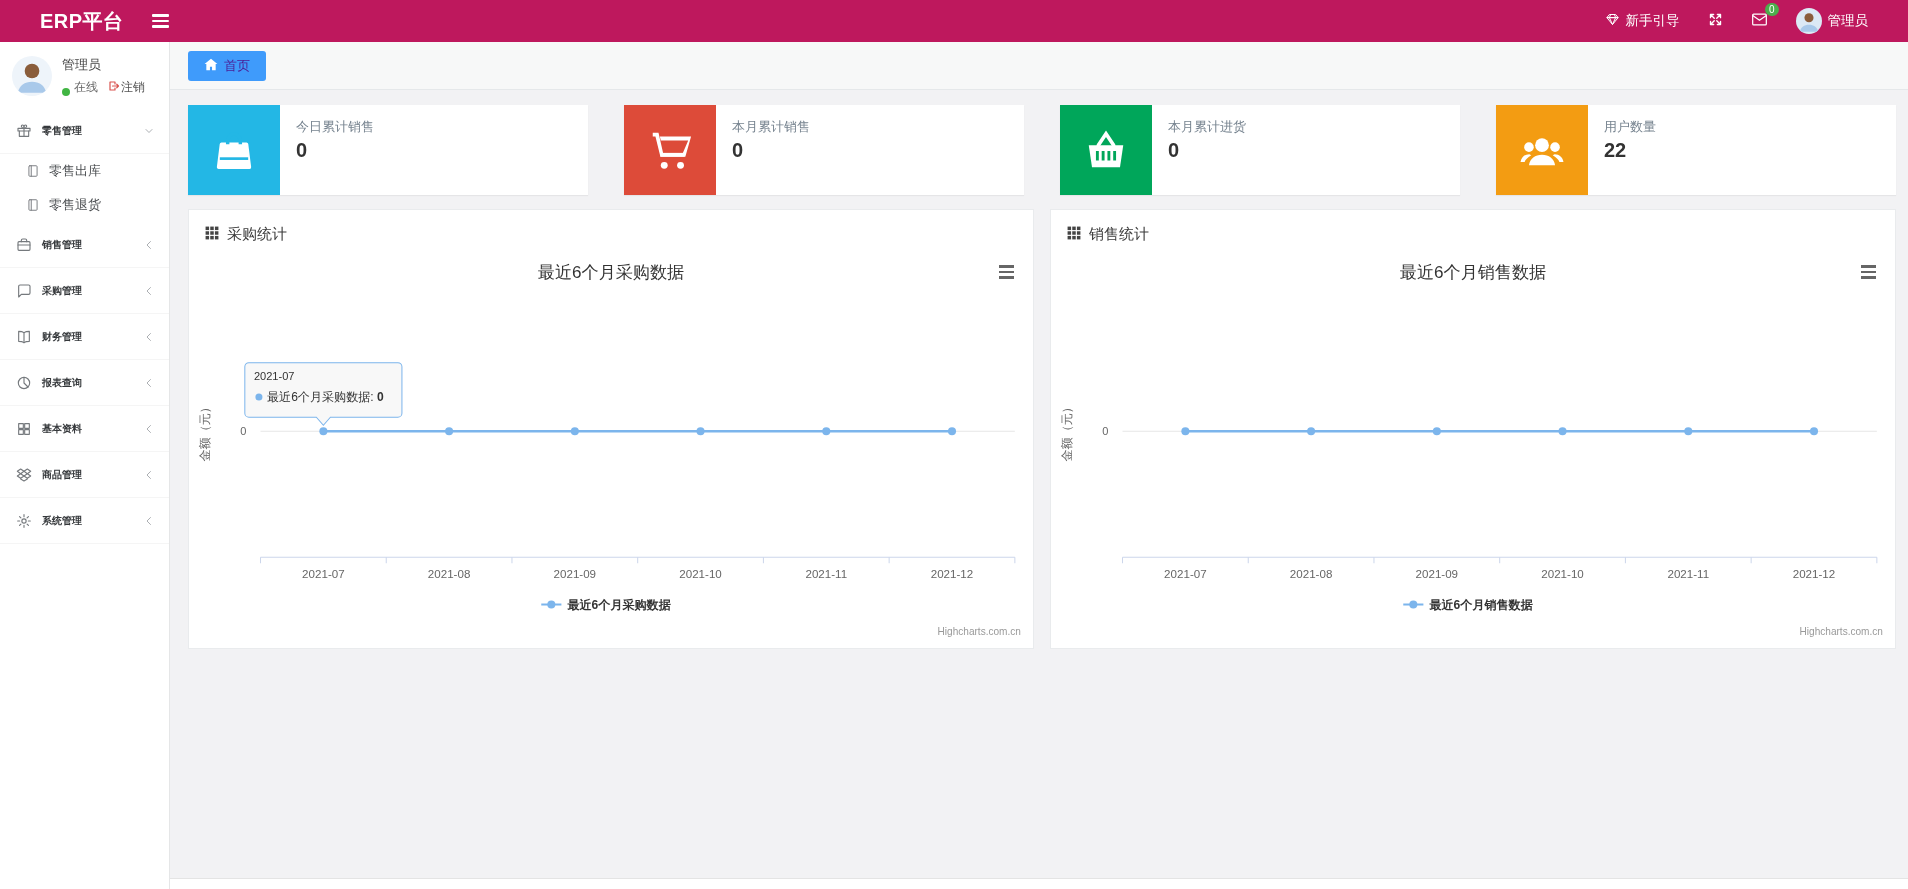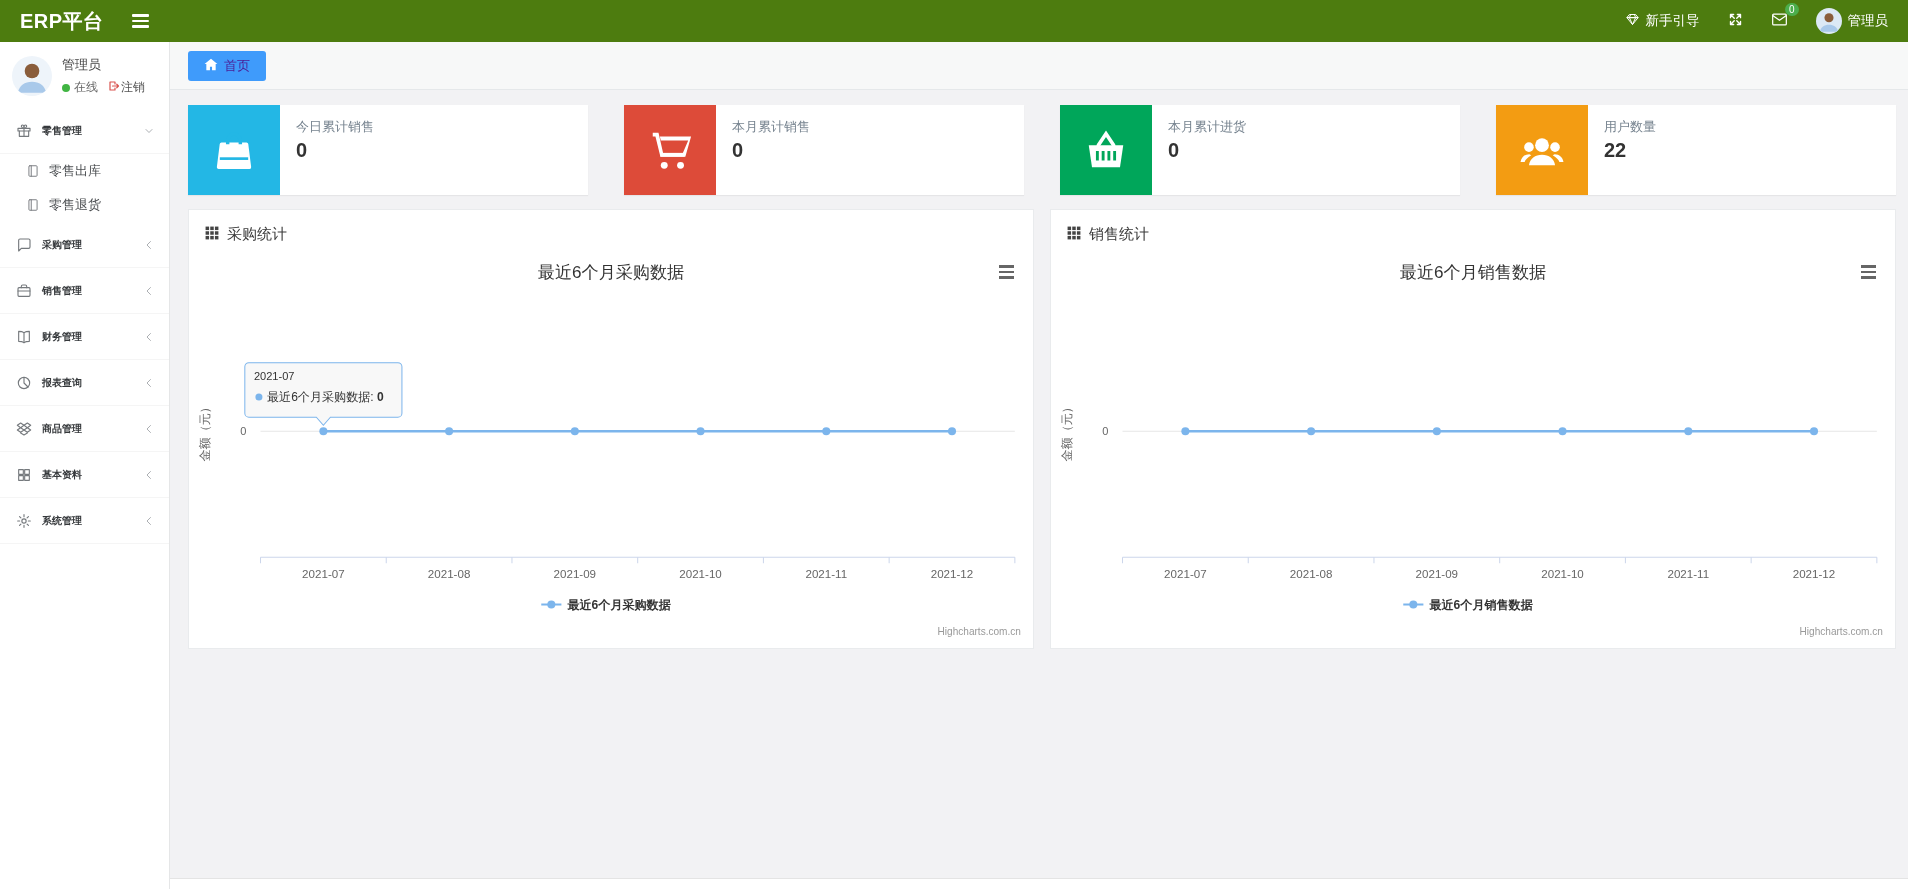--- a/index.html
+++ b/index.html
@@ -1,35 +1,35 @@
 <!DOCTYPE html>
 <html><head>
 <meta charset="utf-8">
 <style>
   * { margin:0; padding:0; box-sizing:border-box; }
   html,body { width:1908px; height:889px; font-family:"Liberation Sans","DejaVu Sans",sans-serif; background:#f2f2f4; overflow:hidden; }
 
   
-  .topbar { height:42px; background:#4d7c0f; display:flex; align-items:center; padding:0 20px; color:#fff; }
+  .topbar { height:42px; background:#be185d; display:flex; align-items:center; padding:0 40px; color:#fff; }
   .brand { font-size:20px; font-weight:bold; letter-spacing:.5px; }
   .burger { margin-left:28px; display:flex; flex-direction:column; gap:3px; cursor:pointer; }
   .burger span { width:17px; height:2.5px; background:#fff; border-radius:1px; }
   .topbar-right { margin-left:auto; display:flex; align-items:center; gap:28px; font-size:13.5px; }
   .top-item { display:flex; align-items:center; gap:6px; cursor:pointer; }
   .mail-wrap { position:relative; }
   .badge { position:absolute; top:-9px; right:-11px; background:#4cae4c; color:#fff; font-size:10px; line-height:13px; padding:0 4px; border-radius:7px; }
   .avatar-sm { width:26px; height:26px; border-radius:50%; background:#dce9f5; overflow:hidden; }
 
   
   .layout { display:flex; height:847px; }
   .sidebar { width:170px; background:#fff; border-right:1px solid #e5e6e7; flex-shrink:0; }
   .user-panel { display:flex; align-items:center; gap:10px; padding:14px 10px 12px 12px; }
   .avatar-lg { width:40px; height:40px; border-radius:50%; background:#eef4fa; overflow:hidden; flex-shrink:0; }
   .user-name { font-size:13px; color:#444; margin-bottom:5px; }
-  .user-status { display:flex; align-items:center; gap:4px; font-size:12px; color:#666; }
+  .user-status { display:flex; align-items:flex-end; gap:4px; font-size:12px; color:#666; }
   .dot { width:8px; height:8px; border-radius:50%; background:#41b543; display:inline-block; }
   .logout { display:flex; align-items:center; gap:1px; color:#555; margin-left:6px; cursor:pointer; }
 
   .nav-item { height:46px; display:flex; align-items:center; padding:0 14px 0 16px; border-bottom:1px solid #f5f5f5; cursor:pointer; }
   .nav-item .nico { color:#75797d; display:flex; }
   .nav-item .nlabel { margin-left:10px; font-size:10px; font-weight:bold; color:#35383b; }
   .nav-item .chev { margin-left:auto; color:#9da1a5; display:flex; }
   .sub-item { height:34px; display:flex; align-items:center; padding-left:26px; cursor:pointer; }
   .sub-item .nico { color:#7c8084; display:flex; }
   .sub-item .nlabel { margin-left:9px; font-size:13px; color:#4b4e51; }
@@ -160,95 +160,95 @@
             <svg width="14" height="14" viewBox="0 0 24 24" fill="none" stroke="currentColor" stroke-width="1.7" stroke-linecap="round" stroke-linejoin="round">
               <rect x="5" y="3" width="14" height="18" rx="1.5"></rect>
               <path d="M9 3v18"></path>
             </svg>
           </span>
           <span class="nlabel">零售退货</span>
         </div>
         <div class="nav-item">
           <span class="nico">
             <svg width="16" height="16" viewBox="0 0 24 24" fill="none" stroke="currentColor" stroke-width="1.7" stroke-linecap="round" stroke-linejoin="round">
-              <path d="M21 15a2 2 0 0 1-2 2H8l-4 4V5a2 2 0 0 1 2-2h13a2 2 0 0 1 2 2z"></path>
-            </svg>
-          </span>
-          <span class="nlabel">采购管理</span>
-          <span class="chev">
-            <svg width="12" height="12" viewBox="0 0 24 24" fill="none" stroke="currentColor" stroke-width="1.7" stroke-linecap="round" stroke-linejoin="round">
-              <path d="m15 5-7 7 7 7"></path>
-            </svg>
-          </span>
-        </div>
-        <div class="nav-item">
-          <span class="nico">
-            <svg width="16" height="16" viewBox="0 0 24 24" fill="none" stroke="currentColor" stroke-width="1.7" stroke-linecap="round" stroke-linejoin="round">
               <rect x="3" y="7" width="18" height="13" rx="1.5"></rect>
               <path d="M8 7V5a2 2 0 0 1 2-2h4a2 2 0 0 1 2 2v2M3 12h18"></path>
             </svg>
           </span>
           <span class="nlabel">销售管理</span>
           <span class="chev">
             <svg width="12" height="12" viewBox="0 0 24 24" fill="none" stroke="currentColor" stroke-width="1.7" stroke-linecap="round" stroke-linejoin="round">
               <path d="m15 5-7 7 7 7"></path>
             </svg>
           </span>
         </div>
         <div class="nav-item">
           <span class="nico">
             <svg width="16" height="16" viewBox="0 0 24 24" fill="none" stroke="currentColor" stroke-width="1.7" stroke-linecap="round" stroke-linejoin="round">
+              <path d="M21 15a2 2 0 0 1-2 2H8l-4 4V5a2 2 0 0 1 2-2h13a2 2 0 0 1 2 2z"></path>
+            </svg>
+          </span>
+          <span class="nlabel">采购管理</span>
+          <span class="chev">
+            <svg width="12" height="12" viewBox="0 0 24 24" fill="none" stroke="currentColor" stroke-width="1.7" stroke-linecap="round" stroke-linejoin="round">
+              <path d="m15 5-7 7 7 7"></path>
+            </svg>
+          </span>
+        </div>
+        <div class="nav-item">
+          <span class="nico">
+            <svg width="16" height="16" viewBox="0 0 24 24" fill="none" stroke="currentColor" stroke-width="1.7" stroke-linecap="round" stroke-linejoin="round">
               <path d="M12 5.5C10 4 7 3.5 4 3.5v15c3 0 6 .5 8 2 2-1.5 5-2 8-2v-15c-3 0-6 .5-8 2z"></path>
               <path d="M12 5.5v15"></path>
             </svg>
           </span>
           <span class="nlabel">财务管理</span>
           <span class="chev">
             <svg width="12" height="12" viewBox="0 0 24 24" fill="none" stroke="currentColor" stroke-width="1.7" stroke-linecap="round" stroke-linejoin="round">
               <path d="m15 5-7 7 7 7"></path>
             </svg>
           </span>
         </div>
         <div class="nav-item">
           <span class="nico">
             <svg width="16" height="16" viewBox="0 0 24 24" fill="none" stroke="currentColor" stroke-width="1.7" stroke-linecap="round" stroke-linejoin="round">
               <circle cx="12" cy="12" r="8.5"></circle>
               <path d="M12 3.5V12l6 6"></path>
             </svg>
           </span>
           <span class="nlabel">报表查询</span>
-          <span class="chev">
-            <svg width="12" height="12" viewBox="0 0 24 24" fill="none" stroke="currentColor" stroke-width="1.7" stroke-linecap="round" stroke-linejoin="round">
-              <path d="m15 5-7 7 7 7"></path>
-            </svg>
-          </span>
-        </div>
-        <div class="nav-item">
-          <span class="nico">
-            <svg width="16" height="16" viewBox="0 0 24 24" fill="none" stroke="currentColor" stroke-width="1.7" stroke-linecap="round" stroke-linejoin="round">
-              <path d="m7 3 5 3.5L7 10 2 6.5 7 3zm10 0 5 3.5L17 10l-5-3.5L17 3zM7 10l5 3.5L7 17l-5-3.5L7 10zm10 0 5 3.5L17 17l-5-3.5 5-3.5zM7 18l5 3 5-3"></path>
-            </svg>
-          </span>
-          <span class="nlabel">商品管理</span>
           <span class="chev">
             <svg width="12" height="12" viewBox="0 0 24 24" fill="none" stroke="currentColor" stroke-width="1.7" stroke-linecap="round" stroke-linejoin="round">
               <path d="m15 5-7 7 7 7"></path>
             </svg>
           </span>
         </div>
         <div class="nav-item">
           <span class="nico">
             <svg width="16" height="16" viewBox="0 0 24 24" fill="none" stroke="currentColor" stroke-width="1.7" stroke-linecap="round" stroke-linejoin="round">
               <rect x="4" y="4" width="7" height="7"></rect>
               <rect x="13" y="4" width="7" height="7"></rect>
               <rect x="4" y="13" width="7" height="7"></rect>
               <rect x="13" y="13" width="7" height="7"></rect>
             </svg>
           </span>
           <span class="nlabel">基本资料</span>
+          <span class="chev">
+            <svg width="12" height="12" viewBox="0 0 24 24" fill="none" stroke="currentColor" stroke-width="1.7" stroke-linecap="round" stroke-linejoin="round">
+              <path d="m15 5-7 7 7 7"></path>
+            </svg>
+          </span>
+        </div>
+        <div class="nav-item">
+          <span class="nico">
+            <svg width="16" height="16" viewBox="0 0 24 24" fill="none" stroke="currentColor" stroke-width="1.7" stroke-linecap="round" stroke-linejoin="round">
+              <path d="m7 3 5 3.5L7 10 2 6.5 7 3zm10 0 5 3.5L17 10l-5-3.5L17 3zM7 10l5 3.5L7 17l-5-3.5L7 10zm10 0 5 3.5L17 17l-5-3.5 5-3.5zM7 18l5 3 5-3"></path>
+            </svg>
+          </span>
+          <span class="nlabel">商品管理</span>
           <span class="chev">
             <svg width="12" height="12" viewBox="0 0 24 24" fill="none" stroke="currentColor" stroke-width="1.7" stroke-linecap="round" stroke-linejoin="round">
               <path d="m15 5-7 7 7 7"></path>
             </svg>
           </span>
         </div>
         <div class="nav-item">
           <span class="nico">
             <svg width="16" height="16" viewBox="0 0 24 24" fill="none" stroke="currentColor" stroke-width="1.7" stroke-linecap="round" stroke-linejoin="round">
               <circle cx="12" cy="12" r="3.2"></circle>

